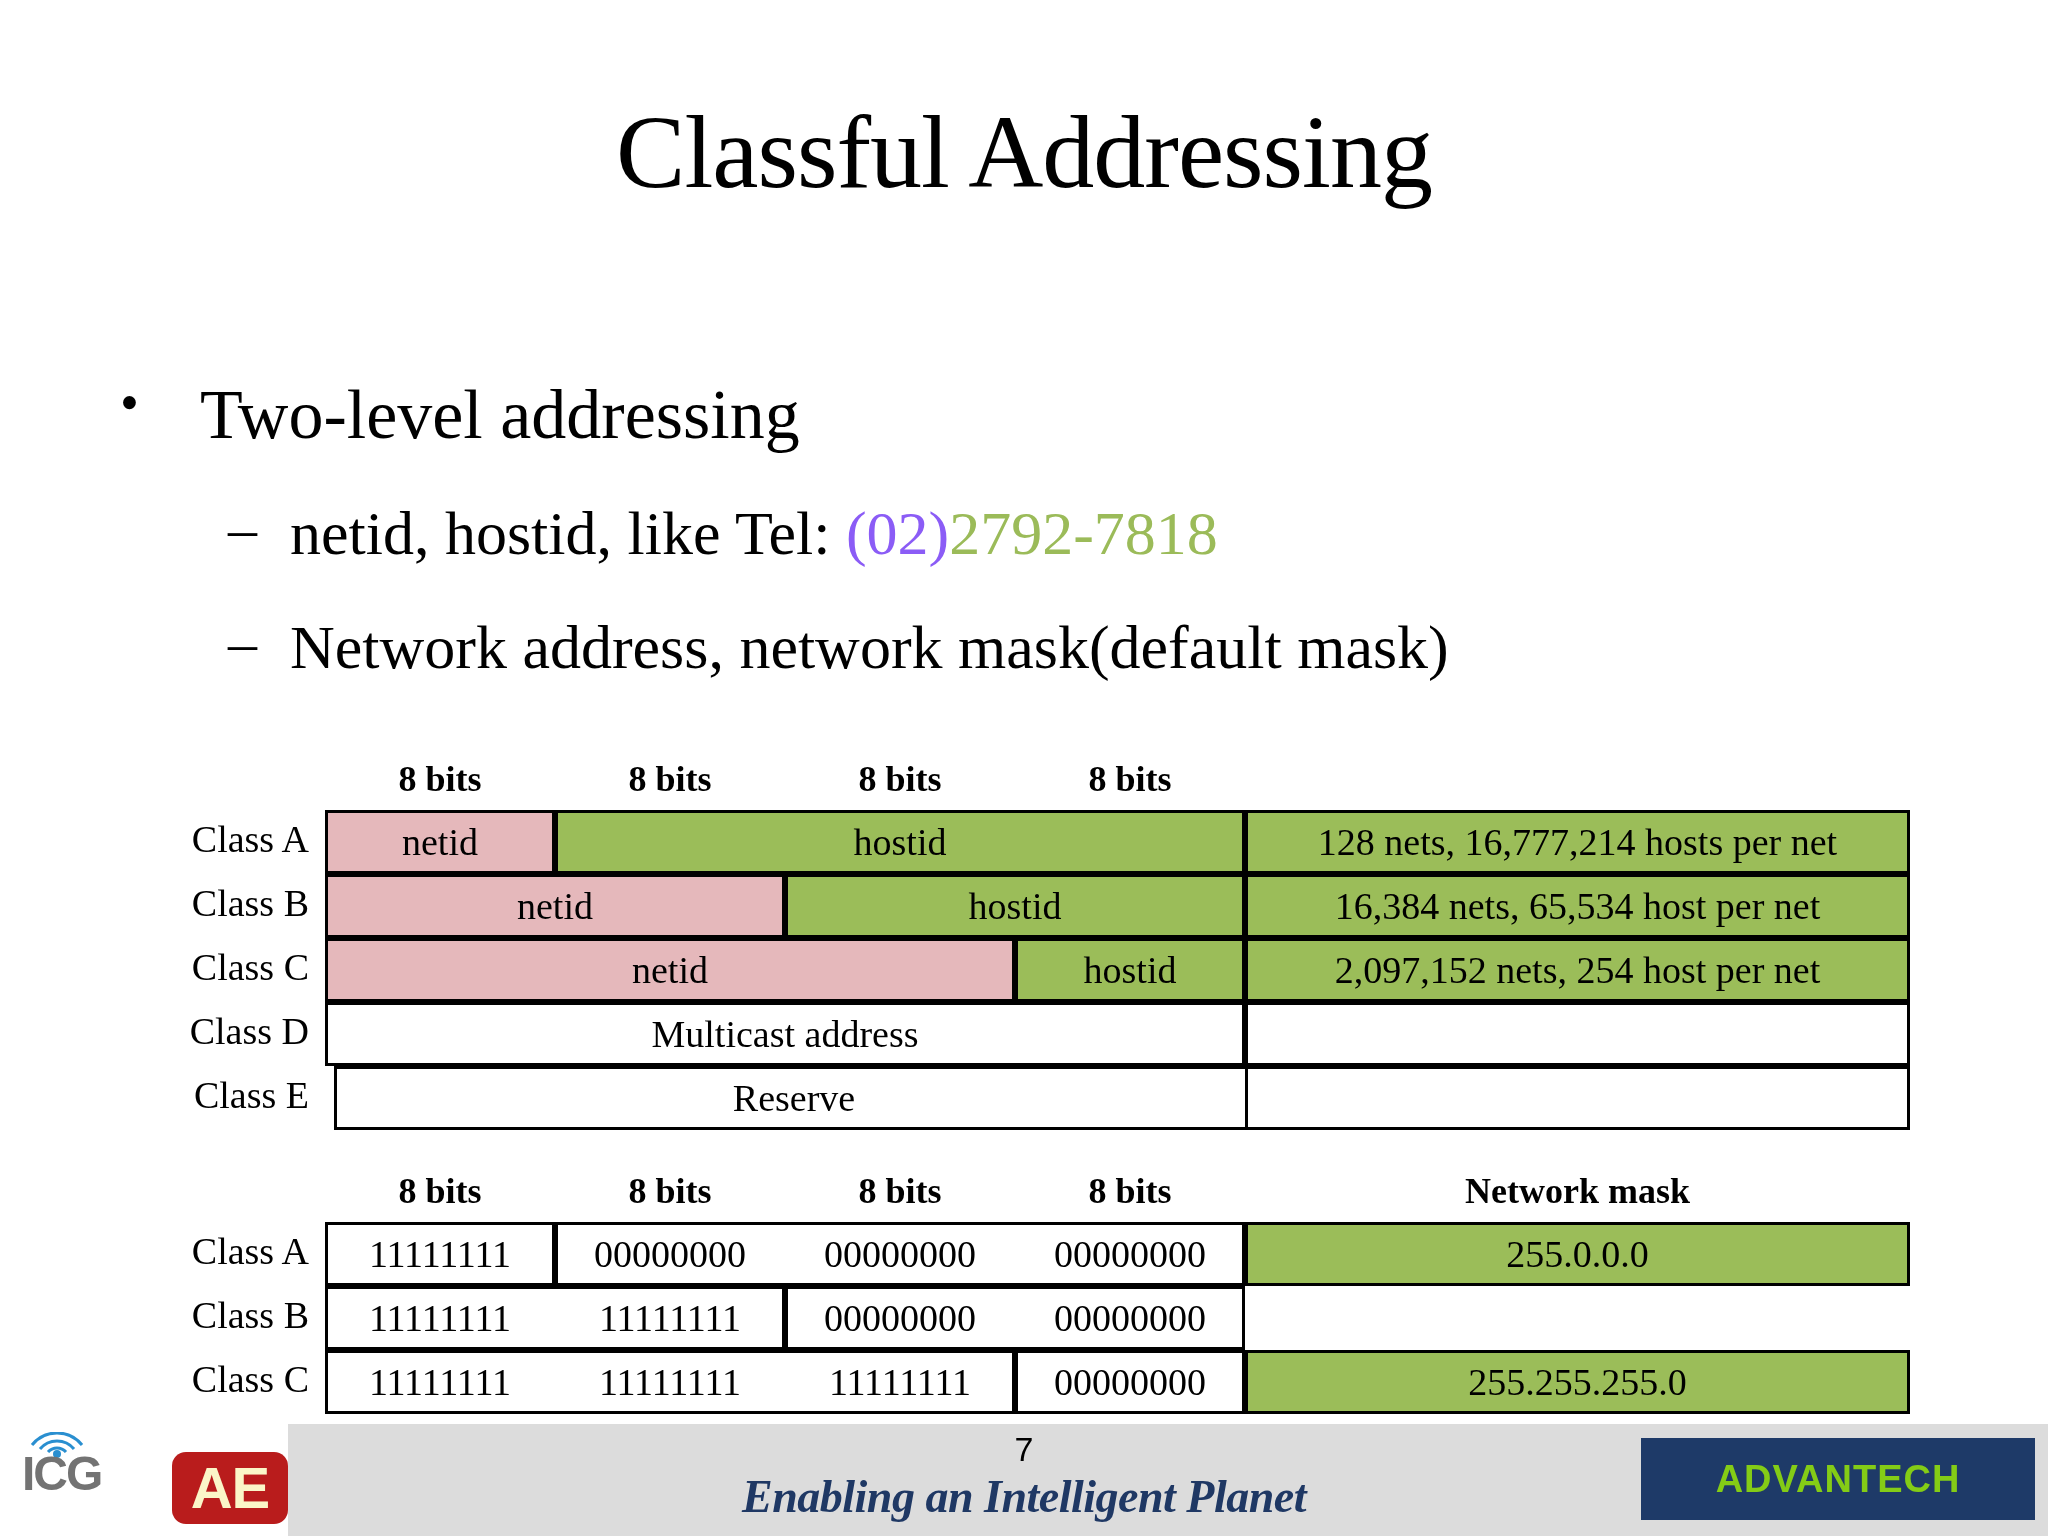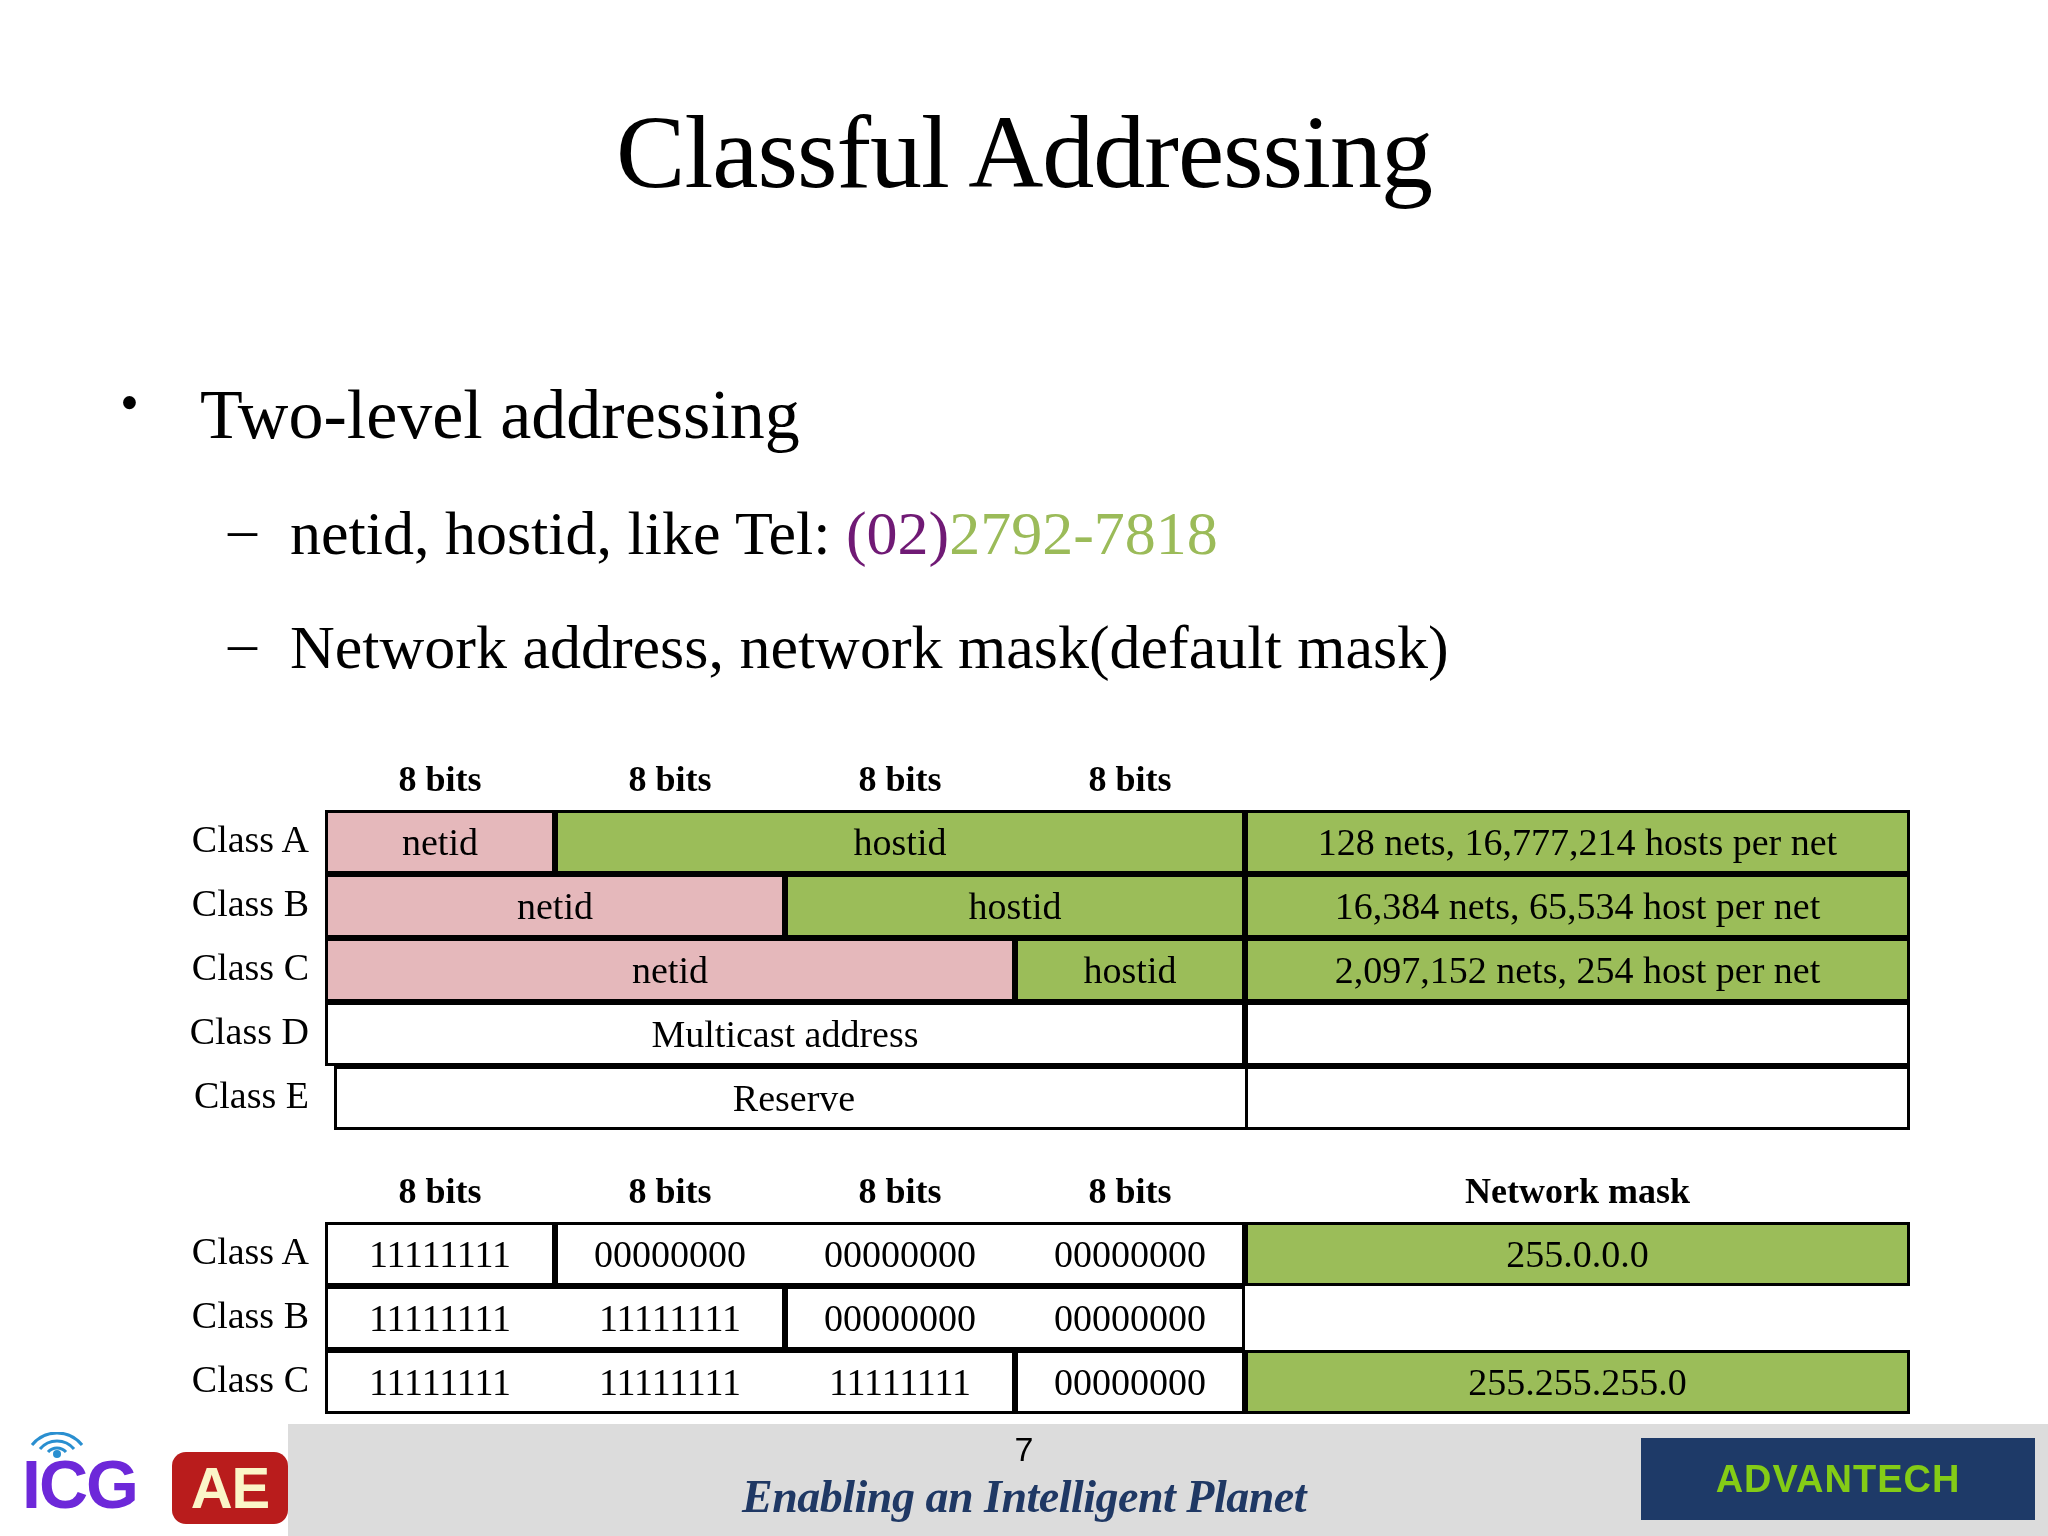--- a/index.html
+++ b/index.html
@@ -57,21 +57,21 @@
     line-height: 1.0;
     margin-top: 52px;
     white-space: nowrap;
   }
   .bullet-l2 .b-marker {
     position: absolute;
     left: 228px;
     top: -2px;
     font-size: 58px;
   }
-  .tel-area   { color: #701a75; }
+  .tel-area   { color: #8b5cf6; }
   .tel-number { color: #9bbb59; }
 
   
   .tbl-wrap { position: absolute; margin-top: 40px; }
 
   .colhdr-row {
     position: absolute;
     width: 100%;
     height: 46px;
     font-size: 36px;
@@ -152,23 +152,23 @@
     position: absolute;
     left: 8px;
     top: 6px;
     width: 290px;
     height: 106px;
   }
   #icg-text {
     position: absolute;
     left: 14px;
     top: 20px;
-    font-size: 68px;
-    font-weight: bold;
-    color: #6d28d9;
+    font-size: 48px;
+    font-weight: bold;
+    color: #737373;
     font-family: "Liberation Sans", sans-serif;
     letter-spacing: -2px;
     line-height: 1;
   }
   #icg-wifi {
     position: absolute;
     left: 14px;
     top: 2px;
     width: 70px;
     height: 30px;

